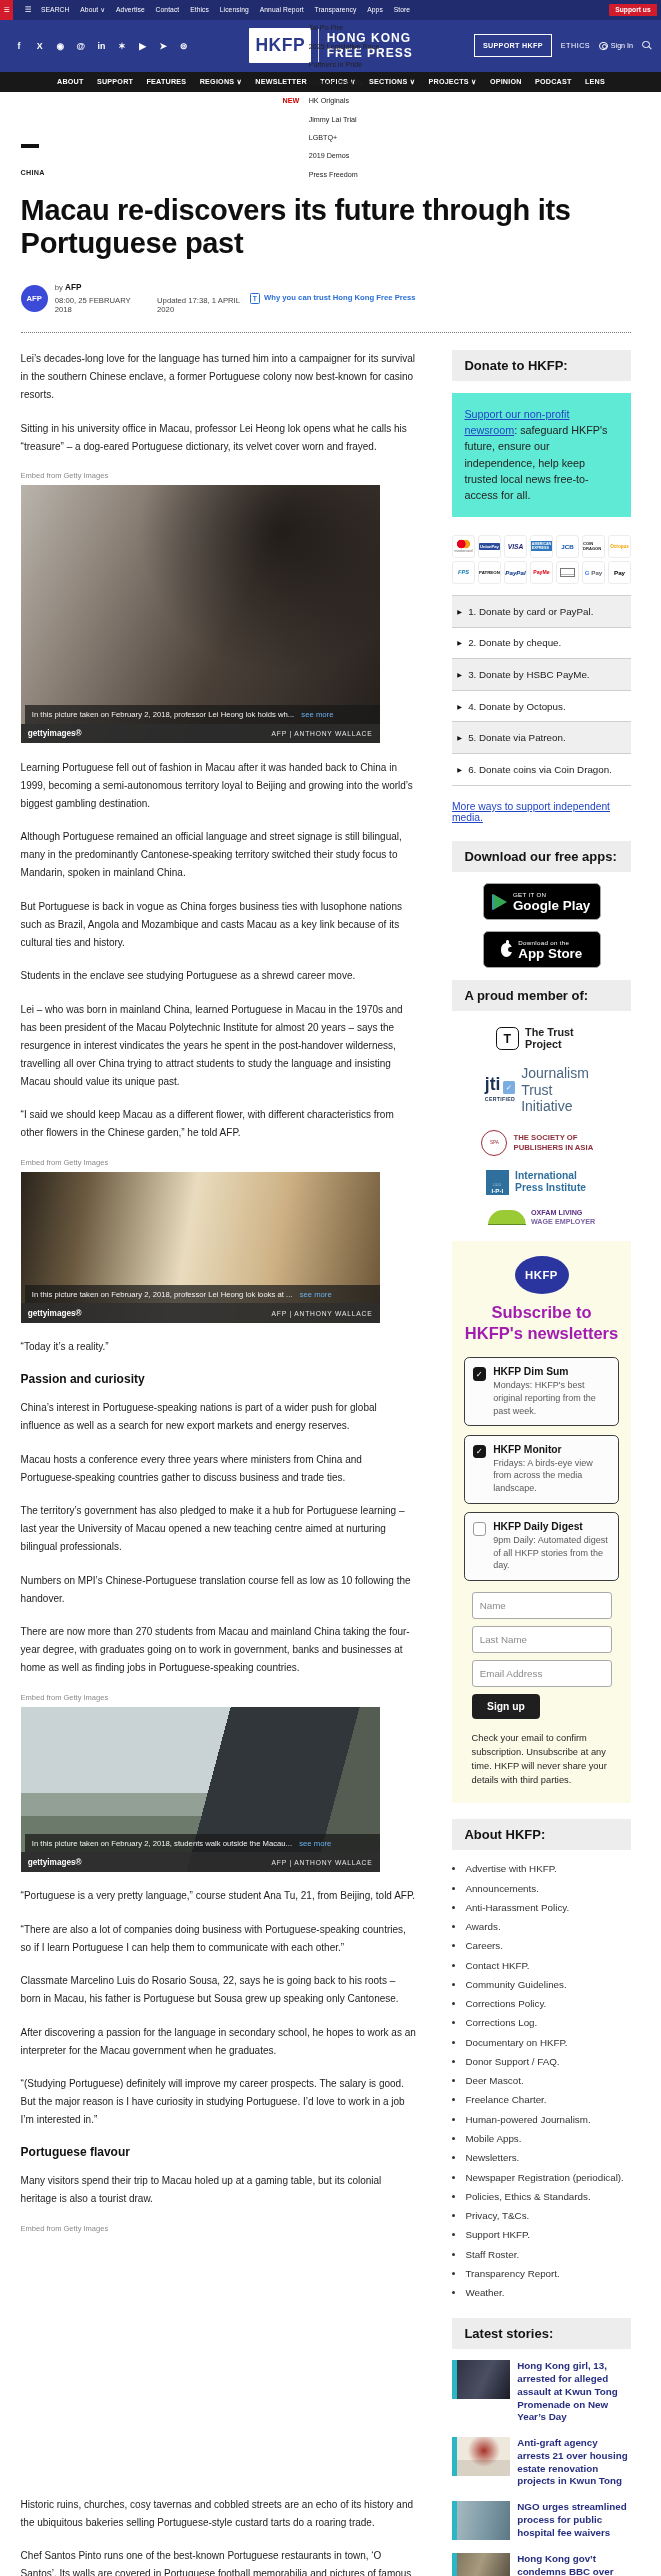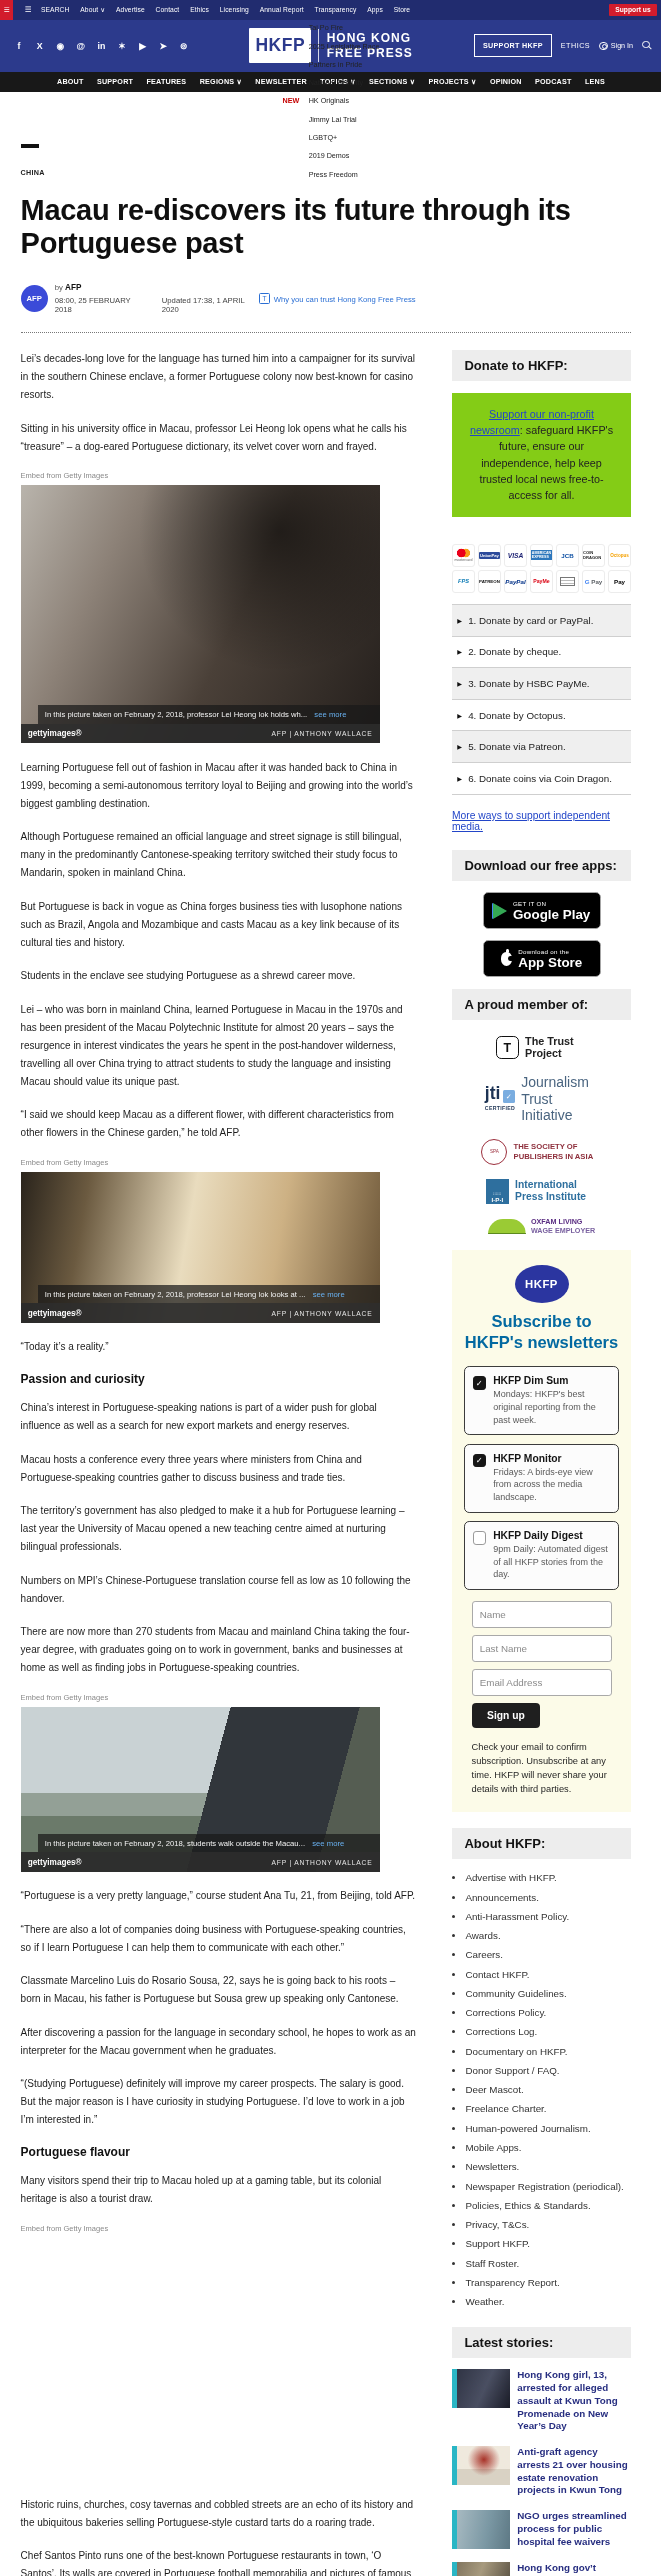--- a/index.html
+++ b/index.html
@@ -46,47 +46,47 @@
   .article-head{padding-top:34px;}
   .dash{width:18.5px;height:4.6px;background:#111;margin-bottom:19.6px;}
   .category{font-size:7.2px;font-weight:bold;letter-spacing:0.3px;color:#222;margin-bottom:17.5px;}
   .title{font-size:29px;line-height:1.13;font-weight:800;letter-spacing:-0.3px;color:#0f0f0f;max-width:598px;margin-bottom:23px;}
   .byline-row{display:flex;align-items:center;max-width:395px;}
   .avatar{width:27px;height:27px;border-radius:50%;background:#3b4bd8;color:#fff;display:flex;align-items:center;justify-content:center;font-weight:bold;font-size:7.7px;flex:0 0 auto;}
   .by-block{margin-left:7.2px;flex:1;}
   .by-line{font-size:7.7px;color:#555;margin-bottom:4.1px;}
   .by-line b{color:#111;font-size:8.2px;}
   .date-line{font-size:7.7px;color:#444;display:flex;gap:16px;}
-  .trust{display:flex;align-items:flex-end;gap:4.1px;color:#2b6fd4;font-weight:normal;font-size:7.7px;}
+  .trust{display:flex;align-items:flex-start;gap:4.1px;color:#2b6fd4;font-weight:bold;font-size:7.7px;}
   .t-ico{width:10.3px;height:10.3px;border:1px solid #2b6fd4;border-radius:1.5px;display:flex;align-items:center;justify-content:center;font-size:6.7px;}
   .dotted-rule{border-top:1px dotted #777;margin-top:17.5px;}
 
   
   .content{display:flex;gap:35px;margin-top:17.5px;}
   .main-col{flex:1;min-width:0;}
   .main-col p{font-size:10px;line-height:1.8;margin-bottom:15.5px;color:#1c1c1c;}
   .main-col h2{font-size:12px;font-weight:bold;margin:1px 0 13.4px;color:#111;}
   .embed-label{font-size:7.5px;color:#8a8a8a;margin-bottom:5.2px;}
   .getty{width:359px;max-width:100%;margin-bottom:15.5px;}
   .photo{position:relative;width:100%;}
   .photo1{height:258px;background:radial-gradient(circle at 72% 18%,rgba(0,0,0,.55),transparent 42%),linear-gradient(115deg,#b9b4ac 0%,#8d8278 25%,#4a4038 58%,#241f1c 100%);}
   .photo2{height:151px;background:linear-gradient(100deg,#2a241c,#6b5a40 18%,#e9dcbe 46%,#cdb184 70%,#6a5436 100%);}
   .photo3{height:165px;background:linear-gradient(105deg,transparent 52%,#31363b 52%,#31363b 84%,#555d52 84%),linear-gradient(#c9d2d4 0 52%,#93a096 52% 66%,#6b7a6a 66% 100%);}
-  .cap{position:absolute;left:17px;right:0;bottom:19.6px;background:rgba(25,25,25,.72);color:#f2f2f2;font-size:7.7px;padding:4.6px 7.2px;display:flex;gap:7.2px;align-items:center;}
+  .cap{position:absolute;left:4px;right:0;bottom:19.6px;background:rgba(25,25,25,.72);color:#f2f2f2;font-size:7.7px;padding:4.6px 7.2px;display:flex;gap:7.2px;align-items:center;}
   .cap .see-more{color:#69b1f0;flex:0 0 auto;}
   .cap span{white-space:nowrap;overflow:hidden;text-overflow:ellipsis;}
   .getty-bar{position:absolute;left:0;right:0;bottom:0;height:19.6px;background:rgba(42,42,42,.94);color:#fff;display:flex;align-items:center;justify-content:space-between;padding:0 7.2px;}
   .getty-mark{font-weight:bold;font-size:8.2px;}
   .getty-credit{font-size:6.7px;letter-spacing:0.8px;color:#e8e8e8;}
   .embed-blank{height:242px;margin-bottom:15.5px;}
 
   
   .sidebar{width:179px;flex:0 0 179px;}
   .side-head{background:#ededed;padding:8.2px 12.4px;font-size:13px;font-weight:800;color:#141414;margin-bottom:11.3px;}
-  .yellow{background:#84cc16;padding:13.4px 12.4px;margin-bottom:27px;text-align:center;}
+  .yellow{background:#5eead4;padding:13.4px 12.4px;margin-bottom:18px;}
   .pitch{font-size:10.8px;line-height:1.5;color:#222;}
   .pitch a{color:#2245c8;text-decoration:underline;}
   .payments{display:grid;grid-template-columns:repeat(7,1fr);gap:3.1px;margin-bottom:11.3px;}
   .pm{background:#fff;border:0.5px solid #ececec;border-radius:3.1px;height:23px;display:flex;flex-direction:column;align-items:center;justify-content:center;overflow:hidden;}
   .pm span{font-size:4.6px;color:#333;}
   .pm-mc::before{content:"";width:15.5px;height:9.3px;background:radial-gradient(circle at 35% 50%,#eb001b 0 4.1px,transparent 4.6px),radial-gradient(circle at 65% 50%,#f79e1b 0 4.1px,transparent 4.6px);}
   .pm-mc span{font-size:3.6px;color:#666;}
   .pm-visa span{color:#1a1f71;font-weight:bold;font-style:italic;font-size:6.7px;}
   .pm-up span{background:#2d4b9b;color:#fff;padding:1px 1.5px;border-radius:1px;font-size:4.1px;font-weight:bold;}
   .pm-amex span{background:#2e77bc;color:#fff;font-size:3.6px;font-weight:bold;padding:1px;}
@@ -128,21 +128,21 @@
   .ipi-dots{font-size:3.6px;letter-spacing:0.5px;line-height:1.2;}
   .ipi-txt{color:#2e6f9e;font-weight:800;font-size:10.3px;width:82px;line-height:1.2;}
   .oxfam{display:flex;align-items:center;gap:5.2px;justify-content:center;margin-bottom:14.4px;}
   .ox-arch{width:38px;height:15.5px;background:#9acb34;border-radius:26px 26px 0 0;border-bottom:1.5px solid #5c8a1e;}
   .ox-txt{color:#5a2d82;font-weight:800;font-size:7.2px;line-height:1.25;}
   .ox-txt .lite{color:#7a61a0;font-weight:bold;}
 
   
   .newsletter{background:#fcfbe8;padding:15.5px 12.4px;margin-bottom:15.5px;text-align:center;}
   .hkfp-oval{width:54px;height:38px;background:#2b35a0;border-radius:50%;margin:0 auto 8.2px;display:flex;align-items:center;justify-content:center;color:#fff;font-weight:bold;font-size:11.3px;letter-spacing:0.5px;}
-  .nl-title{font-size:16.5px;font-weight:800;color:#0369a1;line-height:1.25;margin-bottom:13.4px;}
+  .nl-title{font-size:16.5px;font-weight:800;color:#a21caf;line-height:1.25;margin-bottom:13.4px;}
   .nl-card{background:#fcfcfc;border:0.8px solid #3c3c3c;border-radius:5.2px;padding:8.2px 7.2px;margin-bottom:8.2px;display:flex;gap:7.2px;text-align:left;cursor:pointer;}
   .cb{width:13.4px;height:13.4px;border:0.8px solid #999;border-radius:3.1px;background:#fff;flex:0 0 auto;display:flex;align-items:center;justify-content:center;margin-top:1px;}
   .cb.on{background:#161616;border-color:#161616;color:#fff;}
   .cb.on::after{content:"✓";font-size:8.2px;}
   .nl-name{font-weight:800;font-size:10.3px;color:#141414;margin-bottom:2.1px;}
   .nl-desc{font-size:9px;color:#5a5a5a;line-height:1.4;}
   .nl-fields{margin-top:10.3px;}
   .nl-fields input{width:140px;height:27px;border:0.5px solid #a9a9a9;border-radius:3.1px;background:#fff;margin:0 auto 7.2px;display:block;font-size:9.8px;padding:0 7.2px;color:#333;font-family:"Liberation Sans",sans-serif;}
   .nl-fields input::placeholder{color:#8b8b8b;}
   .signup{display:block;margin:2.1px 0 12.4px 7.2px;background:#1f1f1f;color:#fff;font-weight:bold;font-size:10.3px;border:none;border-radius:4.1px;padding:7.2px 15.5px;cursor:pointer;font-family:"Liberation Sans",sans-serif;}

